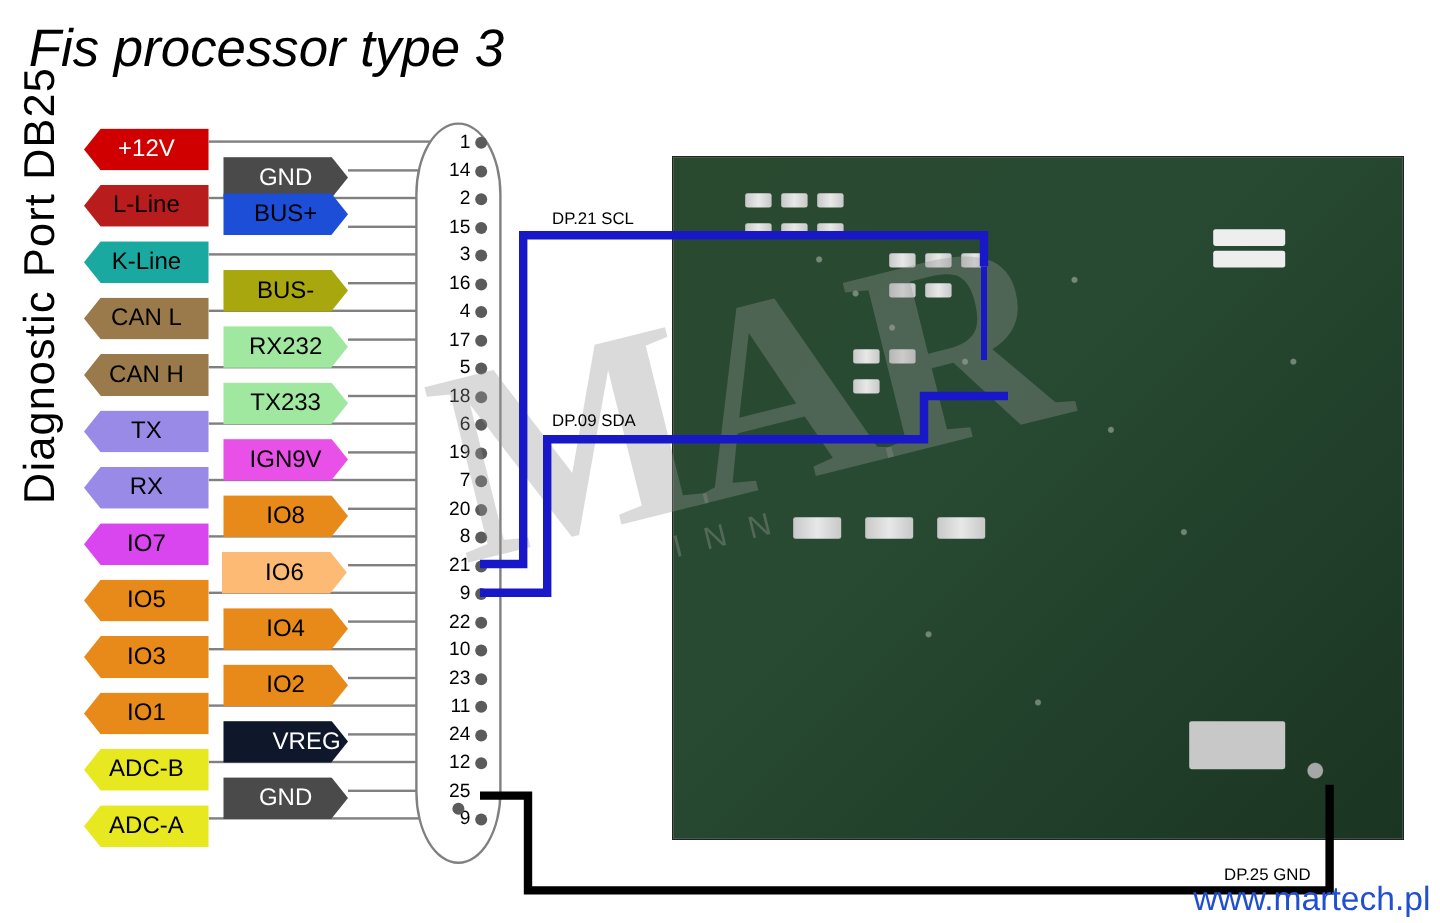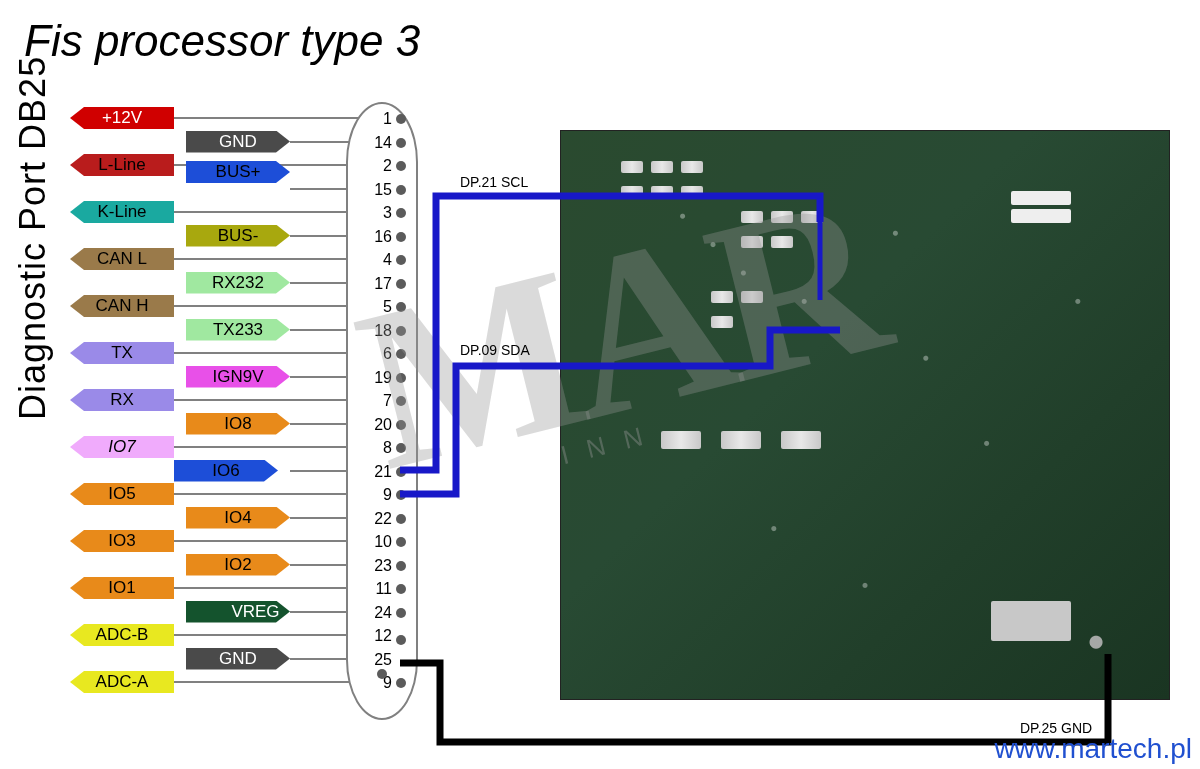--- a/index.html
+++ b/index.html
@@ -55,24 +55,24 @@
   }
   .pin .dot {
     width: 10px;
     height: 10px;
     border-radius: 50%;
     background: #5b5b5b;
   }
   
   .tag {
     position: absolute;
-    height: 22px;
+    height: 35px;
     display: flex;
     align-items: center;
-    font-size: 17px;
+    font-size: 20px;
     color: #000;
     z-index: 3;
     text-align: right;
   }
   .tag.left {
     width: 104px;
     justify-content: center;
     clip-path: polygon(14px 0, 100% 0, 100% 100%, 14px 100%, 0 50%);
   }
   .tag.right {
@@ -261,40 +261,40 @@
     <span class="num" style="width: 24px;">7</span>
     <span class="dot"></span>
   </div>
 <div class="wire-gray" style="left: 174px; top: 399px; width: 224px;"></div>
 <div class="tag left black-text" style="background: rgb(154, 138, 232); left: 70px; top: 389px;">RX</div>
 <div class="pin" style="left: 368px; top: 439px;">
     <span class="num" style="width: 24px;">8</span>
     <span class="dot"></span>
   </div>
 <div class="wire-gray" style="left: 174px; top: 446px; width: 224px;"></div>
-<div class="tag left black-text" style="background: #f0abfc; left: 70px; top: 436px; font-style: italic;">IO7</div>
+<div class="tag left black-text" style="background: #d946ef; left: 70px; top: 436px;">IO7</div>
 <div class="pin" style="left: 368px; top: 486px;">
     <span class="num" style="width: 24px;">9</span>
     <span class="dot"></span>
   </div>
 <div class="wire-gray" style="left: 174px; top: 493px; width: 224px;"></div>
 <div class="tag left black-text" style="background: rgb(232, 138, 26); left: 70px; top: 483px;">IO5</div>
 <div class="pin" style="left: 368px; top: 533px;">
     <span class="num" style="width: 24px;">10</span>
     <span class="dot"></span>
   </div>
 <div class="wire-gray" style="left: 174px; top: 540px; width: 224px;"></div>
 <div class="tag left black-text" style="background: rgb(232, 138, 26); left: 70px; top: 530px;">IO3</div>
 <div class="pin" style="left: 368px; top: 580px;">
     <span class="num" style="width: 24px;">11</span>
     <span class="dot"></span>
   </div>
 <div class="wire-gray" style="left: 174px; top: 587px; width: 224px;"></div>
 <div class="tag left black-text" style="background: rgb(232, 138, 26); left: 70px; top: 577px;">IO1</div>
-<div class="pin" style="left: 368px; top: 627px; align-items: flex-end;">
+<div class="pin" style="left: 368px; top: 627px;">
     <span class="num" style="width: 24px;">12</span>
     <span class="dot"></span>
   </div>
 <div class="wire-gray" style="left: 174px; top: 634px; width: 224px;"></div>
 <div class="tag left black-text" style="background: rgb(232, 232, 32); left: 70px; top: 624px;">ADC-B</div>
 <div class="pin" style="left: 368px; top: 674px;">
     <span class="num" style="width: 24px;">9</span>
     <span class="dot"></span>
   </div>
 <div class="wire-gray" style="left: 174px; top: 681px; width: 224px;"></div>
@@ -339,37 +339,37 @@
     <span class="num" style="width: 24px;">20</span>
     <span class="dot"></span>
   </div>
 <div class="wire-gray" style="left: 290px; top: 422.5px; width: 108px;"></div>
 <div class="tag right black-text" style="background: rgb(232, 138, 26); left: 186px; top: 412.5px;">IO8</div>
 <div class="pin" style="left: 368px; top: 462.5px;">
     <span class="num" style="width: 24px;">21</span>
     <span class="dot"></span>
   </div>
 <div class="wire-gray" style="left: 290px; top: 469.5px; width: 108px;"></div>
-<div class="tag right black-text" style="background: #1d4ed8; left: 174px; top: 459.5px;">IO6</div>
+<div class="tag right black-text" style="background: #fdba74; left: 185px; top: 459.5px;">IO6</div>
 <div class="pin" style="left: 368px; top: 509.5px;">
     <span class="num" style="width: 24px;">22</span>
     <span class="dot"></span>
   </div>
 <div class="wire-gray" style="left: 290px; top: 516.5px; width: 108px;"></div>
 <div class="tag right black-text" style="background: rgb(232, 138, 26); left: 186px; top: 506.5px;">IO4</div>
 <div class="pin" style="left: 368px; top: 556.5px;">
     <span class="num" style="width: 24px;">23</span>
     <span class="dot"></span>
   </div>
 <div class="wire-gray" style="left: 290px; top: 563.5px; width: 108px;"></div>
 <div class="tag right black-text" style="background: rgb(232, 138, 26); left: 186px; top: 553.5px;">IO2</div>
 <div class="pin" style="left: 368px; top: 603.5px;">
     <span class="num" style="width: 24px;">24</span>
     <span class="dot"></span>
   </div>
 <div class="wire-gray" style="left: 290px; top: 610.5px; width: 108px;"></div>
-<div class="tag right white-text" style="background: #14532d; left: 186px; top: 600.5px; padding-left: 35px;">VREG</div>
+<div class="tag right white-text" style="background: #0f172a; left: 186px; top: 600.5px; padding-left: 35px;">VREG</div>
 <div class="pin" style="left: 368px; top: 650.5px; flex-direction: column;">
     <span class="num" style="width: 24px;">25</span>
     <span class="dot"></span>
   </div>
 <div class="wire-gray" style="left: 290px; top: 657.5px; width: 108px;"></div>
 <div class="tag right white-text" style="background: rgb(74, 74, 74); left: 186px; top: 647.5px;">GND</div>
 
 </body></html>

